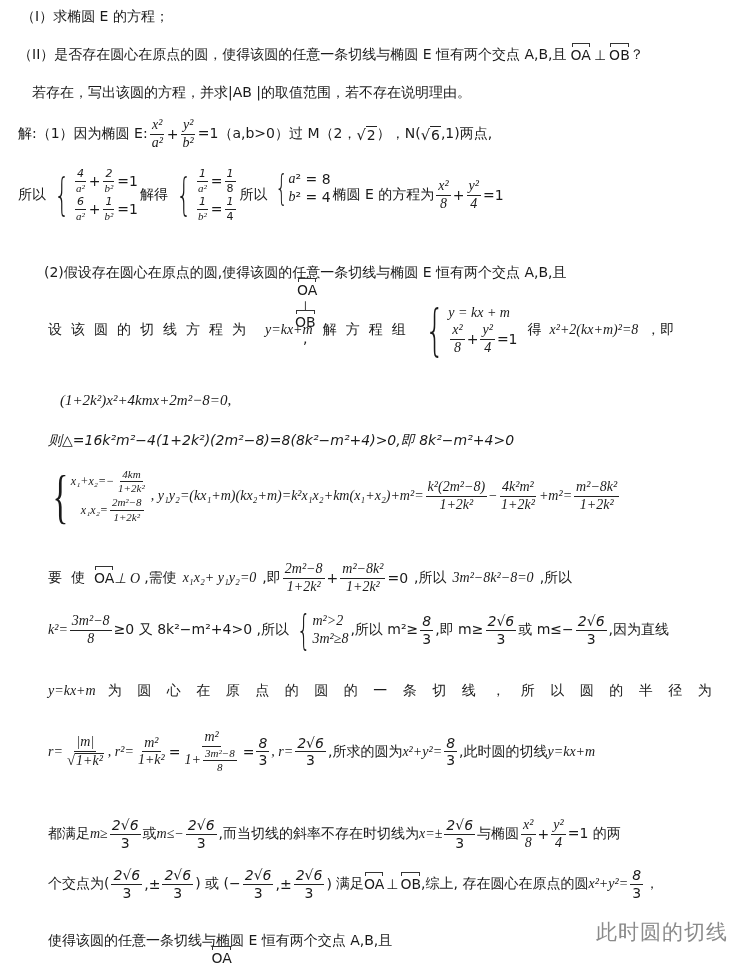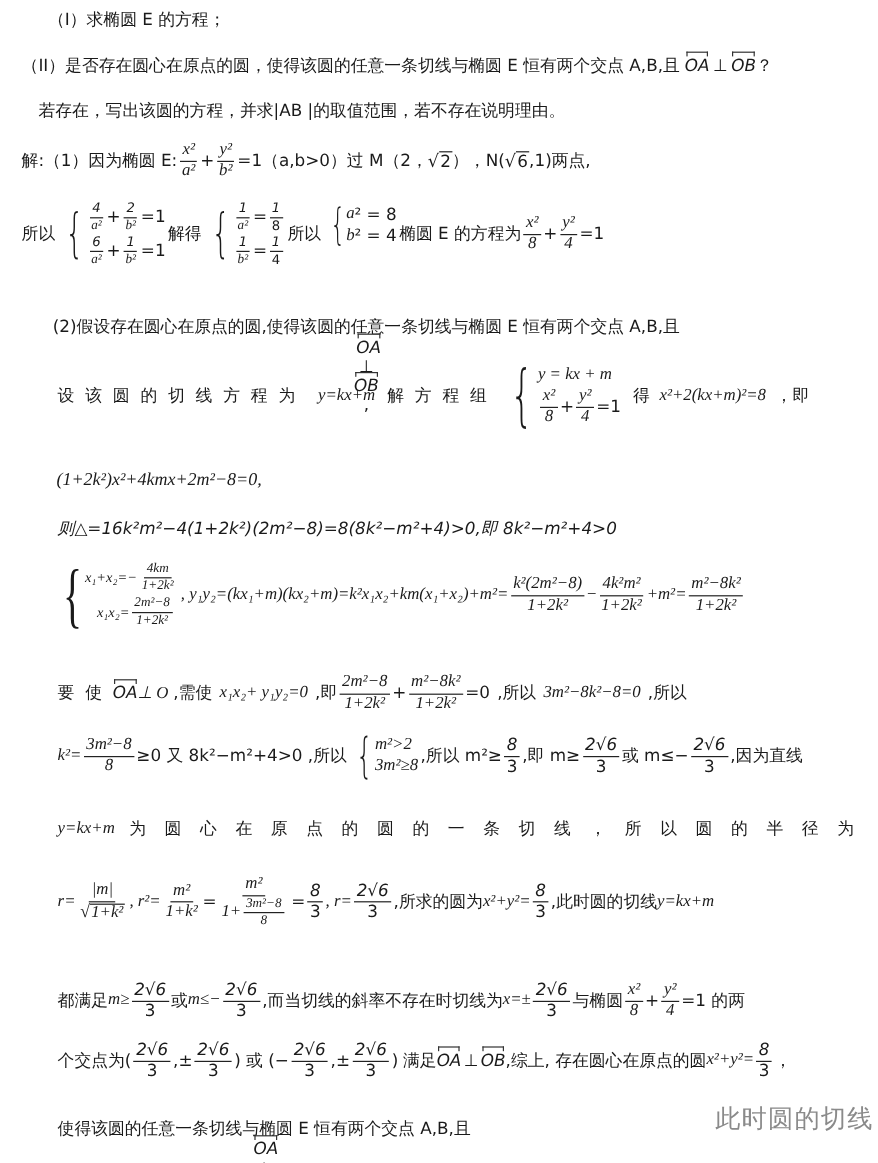--- a/index.html
+++ b/index.html
@@ -10,34 +10,34 @@
   .line { position:absolute; white-space:nowrap; display:flex; align-items:center; }
   .m { font-style:italic; font-family:"Liberation Serif", serif; }
   .frac { display:inline-flex; flex-direction:column; align-items:center; vertical-align:middle; margin:0 2px; font-size:14px; line-height:1.05; }
   .frac .num { padding:0 2px 1px; border-bottom:1px solid #222;font-style:italic; }
   .frac .den { padding:1px 2px 0; }
   .frac.sm { font-size:11px; }
   .sys { display:inline-flex; align-items:stretch; vertical-align:middle; margin:0 2px; }
   .brace { font-size:44px; line-height:1; font-weight:200; transform:scaleX(0.55); margin-right:-4px; display:flex; align-items:center; }
   .sys .rows { display:flex; flex-direction:column; justify-content:center; gap:2px; }
   .sys .row { display:flex; align-items:center; white-space:nowrap; }
-  .vec { position:relative; display:inline-block; font-style:italic; }
+  .vec { position:relative; display:inline-block; }
   .vec::before { content:""; position:absolute; left:1px; right:1px; top:-4px; height:3px;
     border-top:1px solid #333; border-left:1px solid #333; border-right:1px solid #333; }
   .sqrt { display:inline-flex; align-items:flex-end; }
   .sqrt .rad { font-size:1.05em; }
   .sqrt .under { border-top:1px solid #222; padding:0 1px; }
   .cjk { font-family:"DejaVu Sans", sans-serif; font-size:14px; }
   .spread { letter-spacing:9px; }
   .watermark { position:absolute; left:596px; top:918px; color:#8a8a8a; font-size:21px; letter-spacing:1px; font-family:"DejaVu Sans", sans-serif; }
 </style>
 </head>
 <body>
 
-<div class="line cjk" style="left:40px;top:8px;justify-content:center;">
+<div class="line cjk" style="left:21px;top:8px;justify-content:center;">
   <span>（I）求椭圆 E 的方程；</span>
 </div>
 
 <div class="line cjk" style="left:18px;top:46px;">
   <span>（II）是否存在圆心在原点的圆，使得该圆的任意一条切线与椭圆 E 恒有两个交点 A,B,且</span>
   <span class="vec" style="margin-left:4px">OA</span>
   <span style="margin:0 3px">⊥</span>
   <span class="vec">OB</span>
   <span>？</span>
 </div>
@@ -154,21 +154,21 @@
             <span class="num">y²</span>
             <span class="den">4</span>
           </span>=1</span>
     </span>
   </span>
   <span style="margin:0 8px">得</span>
   <span class="m">x²+2(kx+m)²=8</span>
   <span style="margin-left:8px">，即</span>
 </div>
 
-<div class="line m" style="left:47px;top:392px;">
+<div class="line m" style="left:60px;top:392px;">
   <span>(1+2k²)x²+4kmx+2m²−8=0,</span>
 </div>
 
 <div class="line cjk" style="left:48px;top:432px;font-style:italic;">
   <span>则△=16k²m²−4(1+2k²)(2m²−8)=8(8k²−m²+4)&gt;0,即 8k²−m²+4&gt;0</span>
 </div>
 
 <div class="line" style="left:44px;top:466px;font-size:14px;">
   <span class="sys">
     <span class="brace" style="font-size:60px">{</span>

